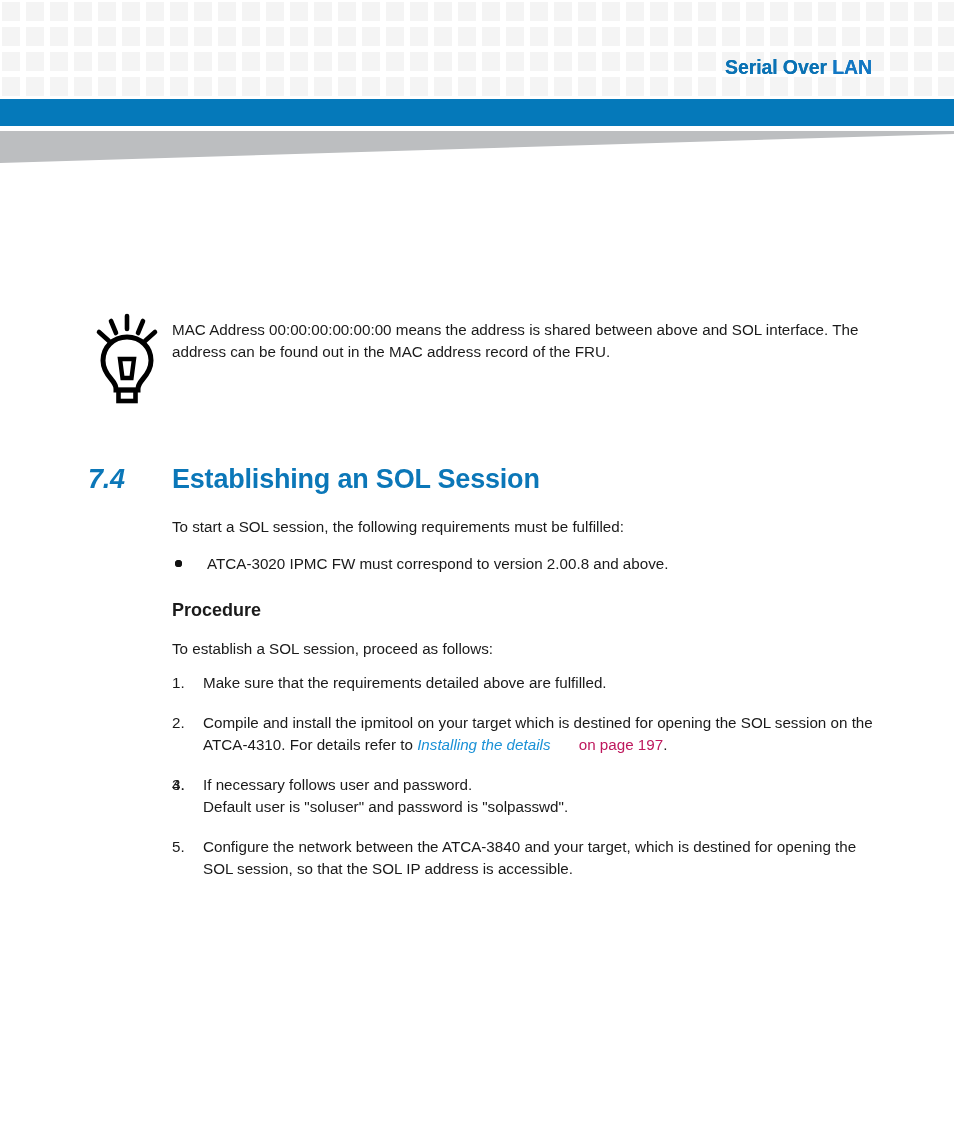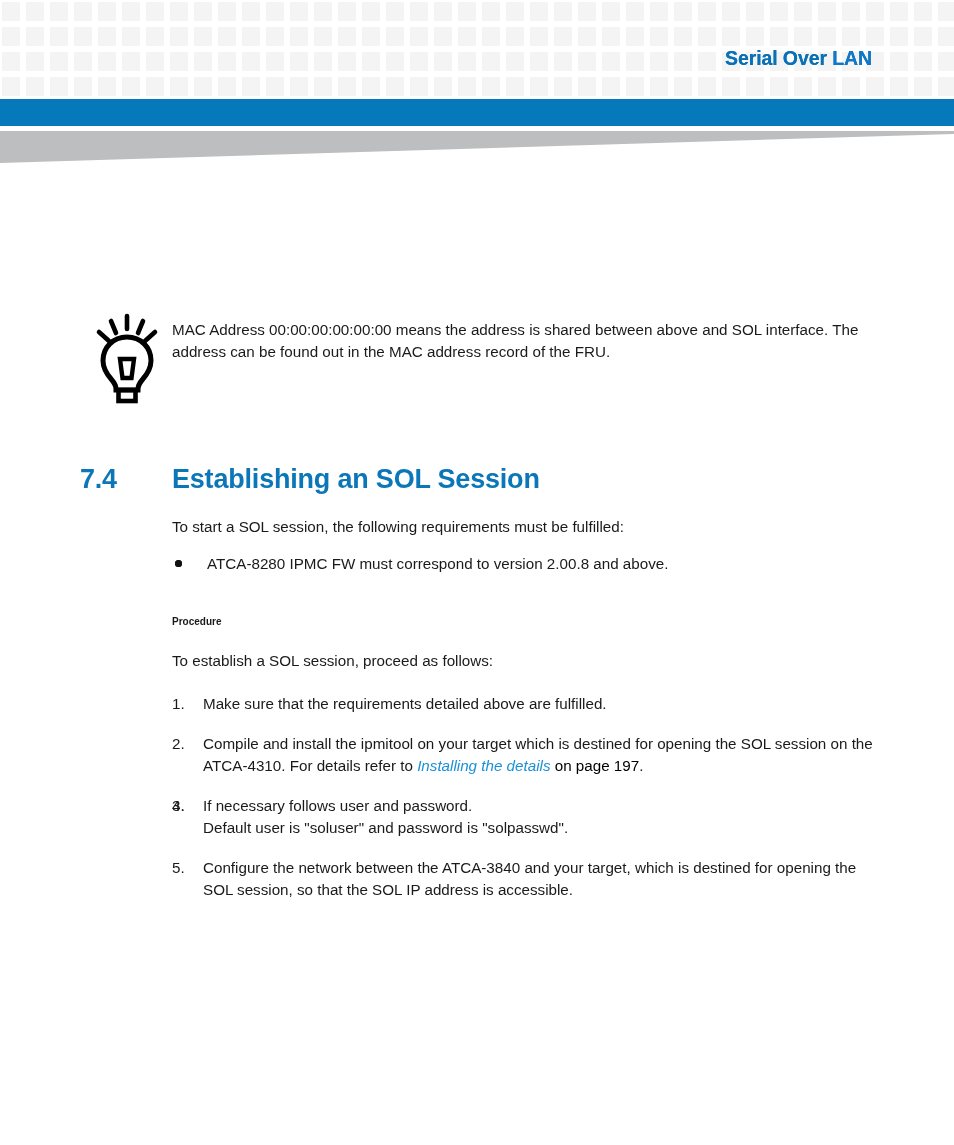--- a/index.html
+++ b/index.html
@@ -37,21 +37,21 @@
   }
   .header-grid .cell {
     position: absolute;
     width: 18px;
     height: 19px;
     background: #f4f4f4;
   }
   .header-title {
     position: absolute;
     right: 82px;
-    top: 47px;
+    top: 56px;
     font-size: 19.5px;
     font-weight: bold;
     color: #0a72b4;
     letter-spacing: -0.1px;
     white-space: nowrap;
     z-index: 3;
     text-shadow: 0 0 0.6px #0a72b4;
     margin-left: 22px;
   }
   .header-title .title-tail { color: #1277c4; }
@@ -110,42 +110,43 @@
     left: 0;
     top: 300px;
     width: 954px;
     color: #0b77b8;
     font-weight: bold;
     font-size: 27px;
     letter-spacing: -0.2px;
   }
   .section-heading .sec-num {
     position: absolute;
-    left: 80px;
+    left: 88px;
     top: 0;
+    font-style: italic;
   }
   .section-heading .sec-title {
     position: absolute;
     left: 172px;
     top: 0;
     white-space: nowrap;
   }
 
   .body-col {
     position: absolute;
     left: 172px;
     top: 352px;
     width: 706px;
     font-size: 15.2px;
     line-height: 22px;
   }
   .para {
     margin: 0 0 15px 0;
   }
-  .para.tight { margin-bottom: 21px; }
+  .para.tight { margin-bottom: 12px; }
 
   ul.bullets {
     list-style: none;
     margin: 0 0 6px 0;
     padding: 0;
   }
   ul.bullets li {
     position: relative;
     padding-left: 35px;
     margin-bottom: 12px;
@@ -155,22 +156,22 @@
     left: 3px;
     top: 7px;
     width: 7px;
     height: 7px;
     border-radius: 50%;
     background: #111111;
   }
 
   .sub-heading {
     font-weight: bold;
-    font-size: 10px;
-    margin: 36px 0 17px 0;
+    font-size: 18px;
+    margin: 24px 0 17px 0;
   }
 
   ol.steps {
     list-style: none;
     margin: 10px 0 0 0;
     padding: 0;
     counter-reset: stepnum;
   }
   ol.steps li {
     position: relative;
@@ -183,22 +184,23 @@
     top: 0;
     width: 24px;
     text-align: left;
   }
 
   .xref-italic {
     color: #1a91d6;
     font-style: italic;
   }
   .xref-plain {
-    color: #000000;
+    color: #be185d;
     font-style: normal;
+    margin-left: 24px;
   }
 
   
   #page-footer {
     position: absolute;
     left: 0;
     bottom: 0;
     width: 954px;
     height: 70px;
   }
@@ -406,21 +408,21 @@
   <div class="body-col">
 
     <p class="para">To start a SOL session, the following requirements must be fulfilled:</p>
 
     <ul class="bullets">
       <li>
         <span class="bullet-dot"></span>
       </li>
       <li>
         <span class="bullet-dot"></span>
-        <span>ATCA-8280 IPMC FW must correspond to version 2.00.8 and above.</span>
+        <span>ATCA-3020 IPMC FW must correspond to version 2.00.8 and above.</span>
       </li>
     </ul>
 
     <div class="sub-heading">Procedure</div>
 
     <p class="para tight">To establish a SOL session, proceed as follows:</p>
 
     <ol class="steps">
 
       <li>

